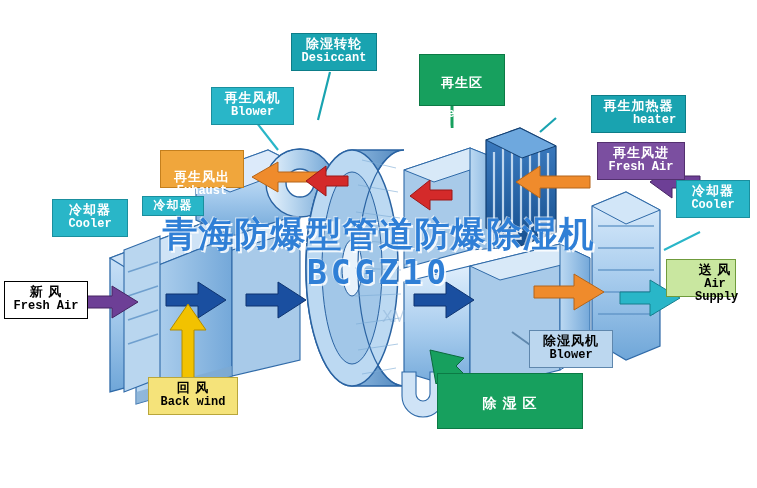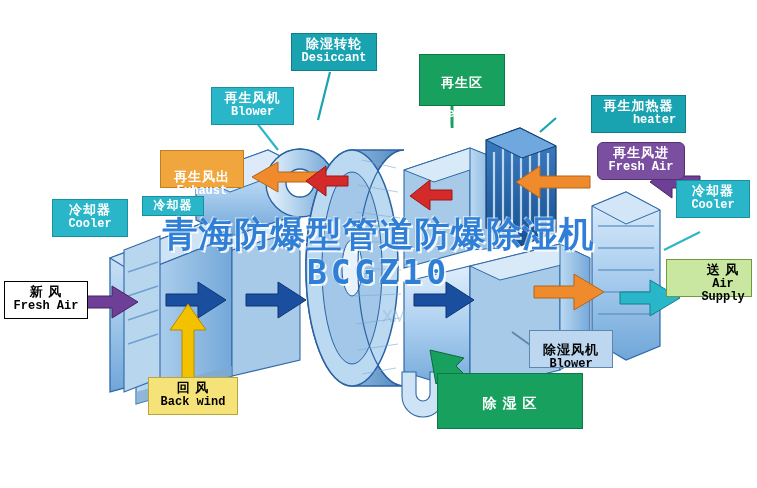--- a/index.html
+++ b/index.html
@@ -11,21 +11,21 @@
   .lbl{position:absolute;box-sizing:border-box;border:1px solid #000;text-align:center;line-height:1.12;font-family:"Liberation Sans",sans-serif;}
   .lbl .cn{display:block;font-weight:bold;letter-spacing:1px;}
   .lbl .en{display:block;font-family:"Liberation Mono",monospace;font-weight:bold;}
 
   
   .l-green{background:#17a05e;color:#ffffff;border-color:#0c7a45;}
   .l-teal{background:#19a3b0;color:#ffffff;border-color:#0d7d88;}
   .l-cyan{background:#29b6c8;color:#ffffff;border-color:#1a8f9e;}
   .l-white{background:#ffffff;color:#000000;border-color:#000000;}
   .l-orange{background:#f0a63c;color:#ffffff;border-color:#c47f1d;}
-  .l-purple{background:#7b4fa0;color:#ffffff;border-color:#53306f;border-radius:6px;}
+  .l-purple{background:#7b4fa0;color:#ffffff;border-color:#53306f;}
   .l-yellow{background:#f5e37a;color:#000000;border-color:#b9a63b;}
   .l-ltblue{background:#bcd7ef;color:#000000;border-color:#5f87ad;}
   .l-greenlt{background:#c9e7a0;color:#000000;border-color:#6f9b3c;}
 
   #watermark{position:absolute;left:0;top:214px;width:757px;text-align:center;
     color:#2f7fd6;font-weight:bold;font-family:"DejaVu Sans",sans-serif;
     text-shadow:2px 2px 0 rgba(255,255,255,.85), -1px -1px 0 rgba(255,255,255,.6);}
   #wm1{font-size:35px;letter-spacing:1px;line-height:40px;}
   #wm2{font-size:33px;letter-spacing:4px;line-height:38px;font-family:"DejaVu Sans Mono",monospace;}
 </style>
@@ -232,31 +232,31 @@
   <div class="lbl l-cyan" style="left:676px;top:180px;width:74px;height:38px;padding-top:3px;">
     <span class="cn" style="font-size:13px;">冷却器</span>
     <span class="en" style="font-size:12px;">Cooler</span>
   </div>
 
   <div class="lbl l-white" style="left:4px;top:281px;width:84px;height:38px;padding-top:3px;">
     <span class="cn" style="font-size:13px;">新  风</span>
     <span class="en" style="font-size:12px;">Fresh Air</span>
   </div>
 
-  <div class="lbl l-greenlt" style="left:666px;top:259px;width:86px;height:38px;padding-top:3px;padding-left:28px;">
+  <div class="lbl l-greenlt" style="left:666px;top:259px;width:70px;height:38px;padding-top:3px;padding-left:28px;">
     <span class="cn" style="font-size:13px;">送  风</span>
     <span class="en" style="font-size:12px;">Air Supply</span>
   </div>
 
   <div class="lbl l-yellow" style="left:148px;top:377px;width:90px;height:38px;padding-top:3px;">
     <span class="cn" style="font-size:13px;">回  风</span>
     <span class="en" style="font-size:12px;">Back wind</span>
   </div>
 
-  <div class="lbl l-ltblue" style="left:529px;top:330px;width:84px;height:38px;padding-top:12px;">
+  <div class="lbl l-ltblue" style="left:529px;top:330px;width:84px;height:38px;padding-top:3px;">
     <span class="cn" style="font-size:13px;">除湿风机</span>
     <span class="en" style="font-size:12px;">Blower</span>
   </div>
 
   <div class="lbl l-green" style="left:437px;top:373px;width:146px;height:56px;padding-top:4px;white-space:pre-line;">
     <span class="cn" style="font-size:14px;">除 湿 区</span>
     <span class="en" style="font-size:12px;">Dehumidification
 District</span>
   </div>
 

